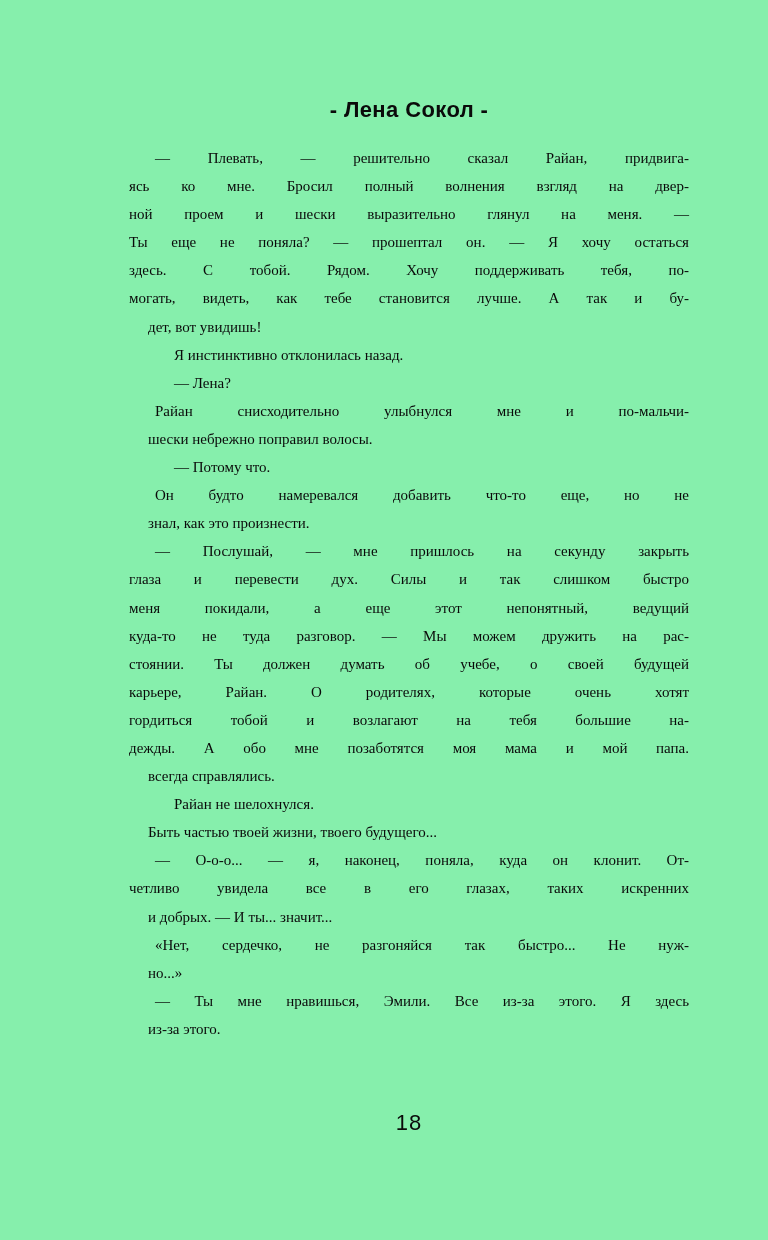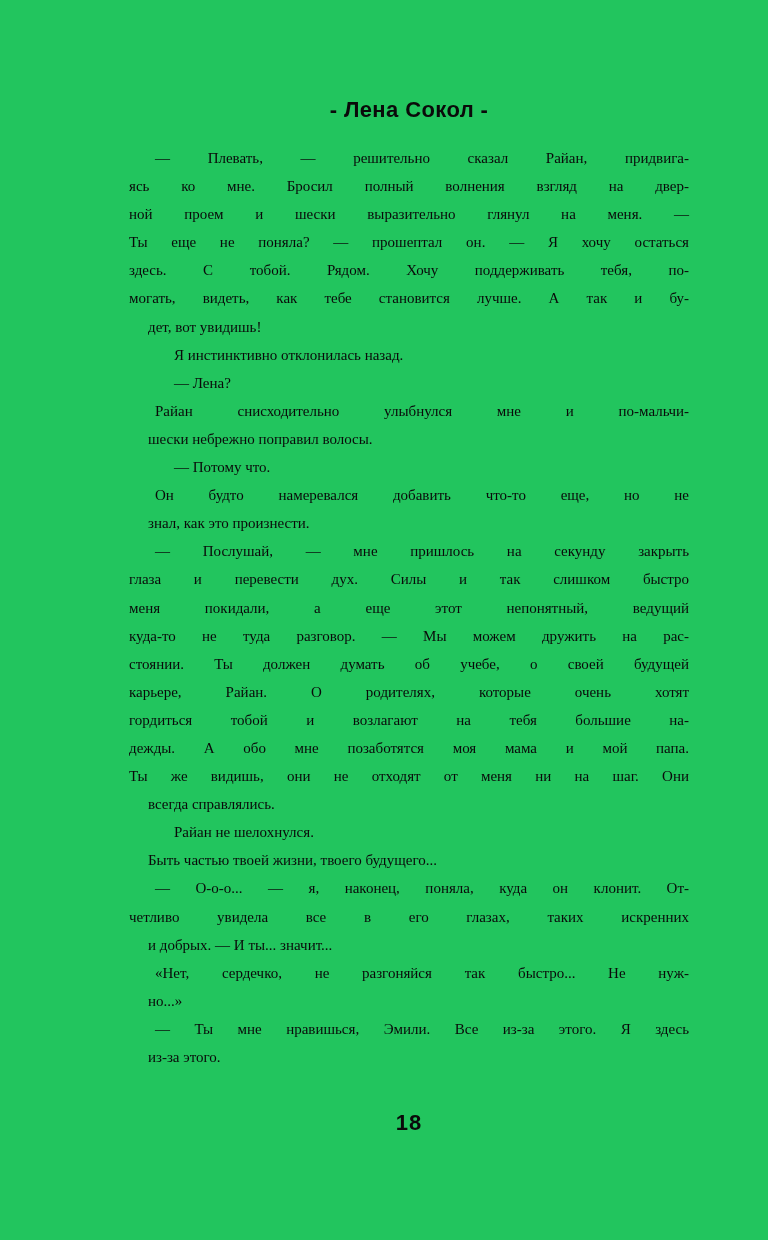--- a/index.html
+++ b/index.html
@@ -4,21 +4,21 @@
 <style>
   html, body {
     margin: 0;
     padding: 0;
     background: #ffffff;
   }
   .page {
     position: relative;
     width: 768px;
     height: 1240px;
-    background: #22c55e;
+    background: #86efac;
     overflow: hidden;
     color: #0a0a0a;
   }
   .running-head {
     position: absolute;
     top: 97px;
     left: 129px;
     width: 560px;
     text-align: center;
     font-family: "Liberation Sans", sans-serif;
@@ -54,21 +54,21 @@
     text-align-last: auto;
     margin-left: 19px;
   }
   .page-number {
     position: absolute;
     top: 1110px;
     left: 129px;
     width: 560px;
     text-align: center;
     font-family: "Liberation Sans", sans-serif;
-    font-weight: bold;
+    font-weight: normal;
     font-size: 22px;
     letter-spacing: 1px;
     color: #0a0a0a;
   }
 </style>
 </head>
 <body>
 
 <div class="page">
   <div class="running-head">- Лена Сокол -</div>
@@ -102,21 +102,20 @@
       </div>
       <div class="para">
         <div class="line para-first">— Послушай, — мне пришлось на секунду закрыть</div>
         <div class="line">глаза и перевести дух. Силы и так слишком быстро</div>
         <div class="line">меня покидали, а еще этот непонятный, ведущий</div>
         <div class="line">куда-то не туда разговор. — Мы можем дружить на рас-</div>
         <div class="line">стоянии. Ты должен думать об учебе, о своей будущей</div>
         <div class="line">карьере, Райан. О родителях, которые очень хотят</div>
         <div class="line">гордиться тобой и возлагают на тебя большие на-</div>
         <div class="line">дежды. А обо мне позаботятся моя мама и мой папа.</div>
-        <div class="line">Ты же видишь, они не отходят от меня ни на шаг. Они</div>
         <div class="line para-last">всегда справлялись.</div>
       </div>
       <div class="para">
         <div class="line para-first para-last">Райан не шелохнулся.</div>
       </div>
       <div class="para">
         <div class="line para-last">Быть частью твоей жизни, твоего будущего...</div>
       </div>
       <div class="para">
         <div class="line para-first">— О-о-о... — я, наконец, поняла, куда он клонит. От-</div>

